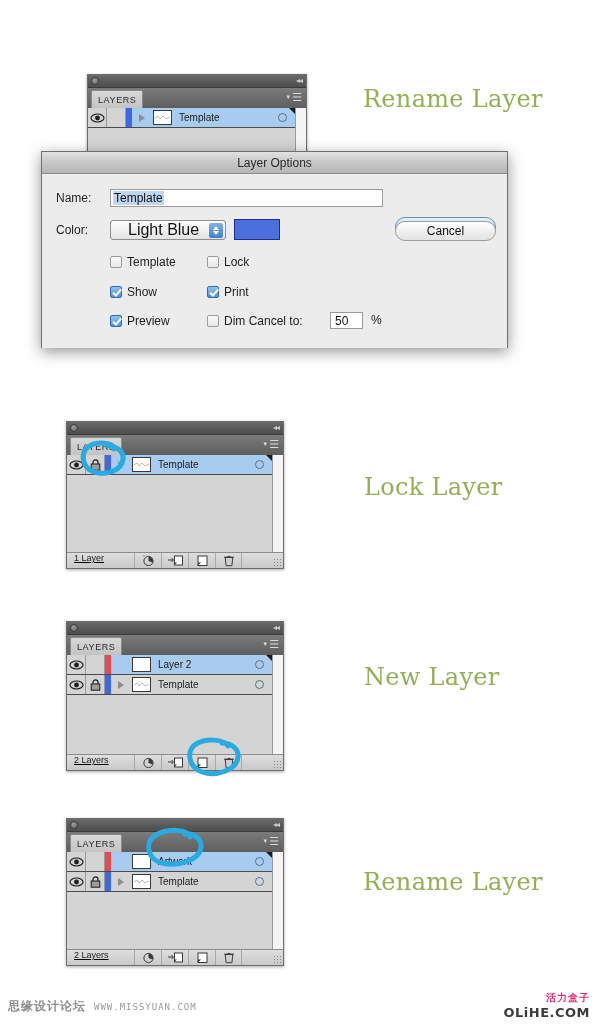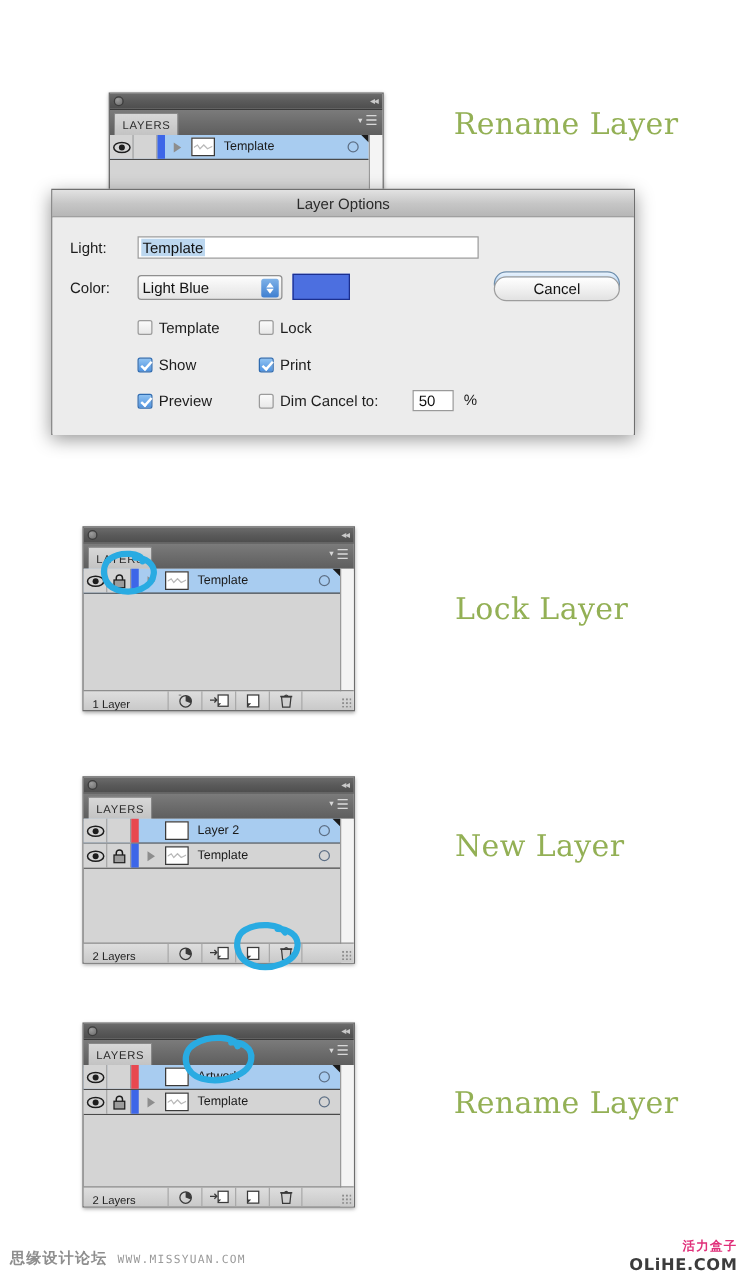--- a/index.html
+++ b/index.html
@@ -98,22 +98,23 @@
     border-top:6px solid #1b1b1b;border-left:6px solid transparent;
   }
   .scroll-track{
     position:absolute;top:0;right:0;width:11px;bottom:0;
     background:#f4f4f4;border-left:1px solid #9a9a9a;box-sizing:border-box;
   }
   .panel-footer{
     position:absolute;left:0;right:0;bottom:0;height:16px;
     background:linear-gradient(to bottom,#dedede,#c9c9c9);
     border-top:1px solid #8d8d8d;
-    display:flex;align-items:flex-end;
+    display:flex;align-items:flex-start;
     box-sizing:border-box;
+    text-decoration:underline;
   }
   .footer-count{font-size:9px;color:#222;margin-left:7px;width:52px;}
   .footer-btns{display:flex;align-items:center;margin-left:8px;}
   .fbtn{
     width:27px;height:15px;display:flex;align-items:center;justify-content:center;
     border-left:1px solid #a9a9a9;box-sizing:border-box;
   }
   .fbtn:last-child{border-right:1px solid #a9a9a9;}
   .grip{
     position:absolute;right:2px;bottom:2px;width:8px;height:8px;
@@ -160,21 +161,21 @@
   }
   .name-input .val{
     font-size:12px;color:#111;background:#bcd7ef;padding:0 1px;margin-left:2px;
   }
   .select{
     position:absolute;left:110px;top:220px;width:116px;height:20px;
     background:linear-gradient(to bottom,#fdfdfd,#e3e3e3);
     border:1px solid #8f8f8f;border-radius:3px;box-sizing:border-box;
     display:flex;align-items:center;
   }
-  .select .val{font-size:12px;color:#111;margin-left:3px;}
+  .select .val{font-size:16px;color:#111;margin-left:17px;}
   .select .stepper{
     position:absolute;right:2px;top:2px;width:14px;height:15px;border-radius:2px;
     background:linear-gradient(to bottom,#7fb2e8,#3f7fd0);
     display:flex;flex-direction:column;align-items:center;justify-content:center;
   }
   .select .stepper .up{width:0;height:0;border-left:3px solid transparent;border-right:3px solid transparent;border-bottom:4px solid #fff;margin-bottom:1px;}
   .select .stepper .dn{width:0;height:0;border-left:3px solid transparent;border-right:3px solid transparent;border-top:4px solid #fff;}
   .swatch{
     position:absolute;left:234px;top:219px;width:46px;height:21px;
     background:#4c6fe0;border:1px solid #1b2f8f;box-sizing:border-box;
@@ -288,21 +289,21 @@
     </div>
   </div>
 
   <div class="dialog">
     <div class="dlg-title">
       <span>Layer Options</span>
     </div>
     <div class="dlg-body"></div>
   </div>
 
-  <div class="dlg-label" style="left:56px;top:191px;">Light:</div>
+  <div class="dlg-label" style="left:56px;top:191px;">Name:</div>
   <div class="name-input">
     <span class="val">Template</span>
   </div>
 
   <div class="dlg-label" style="left:56px;top:223px;">Color:</div>
   <div class="select">
     <span class="val">Light Blue</span>
     <span class="stepper">
       <span class="up"></span>
       <span class="dn"></span>

